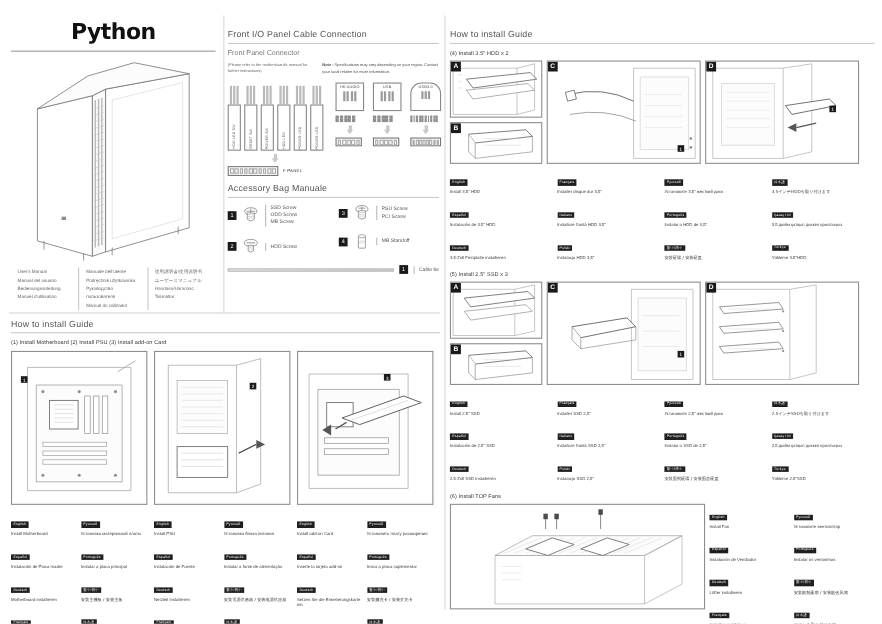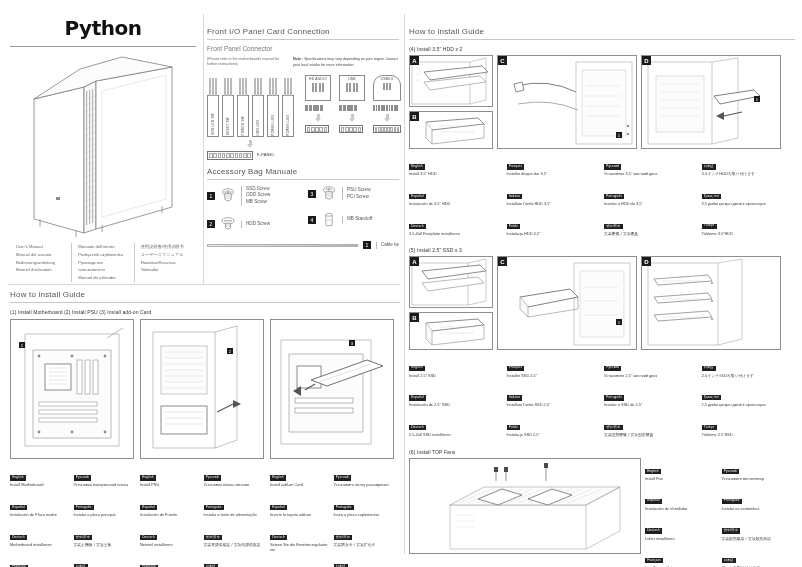--- a/index.html
+++ b/index.html
@@ -185,21 +185,21 @@
       <div class="man-col">
         <div>使用說明書/使用说明书</div>
         <div>ユーザーズマニュアル</div>
         <div>Həndəsə/Hэгэлээс</div>
         <div>Talimatlar</div>
       </div>
     </div>
   </div>
 
   <div class="panel" style="left:207px; top:27px; width:192px;">
-    <div class="sec-title">Front I/O Panel Card Connection</div>
+    <div class="sec-title">Front I/O Panel Cable Connection</div>
     <div class="sec-rule"></div>
     <div class="sub-title">Front Panel Connector</div>
 
     <div class="note-wrap">
       <div class="note-left">(Please refer to the motherboard's manual for further instructions)</div>
       <div class="note-right">
         <b>Note :</b>
         <span>Specifications may vary depending on your region. Contact your local retailer for more information.</span>
       </div>
     </div>

